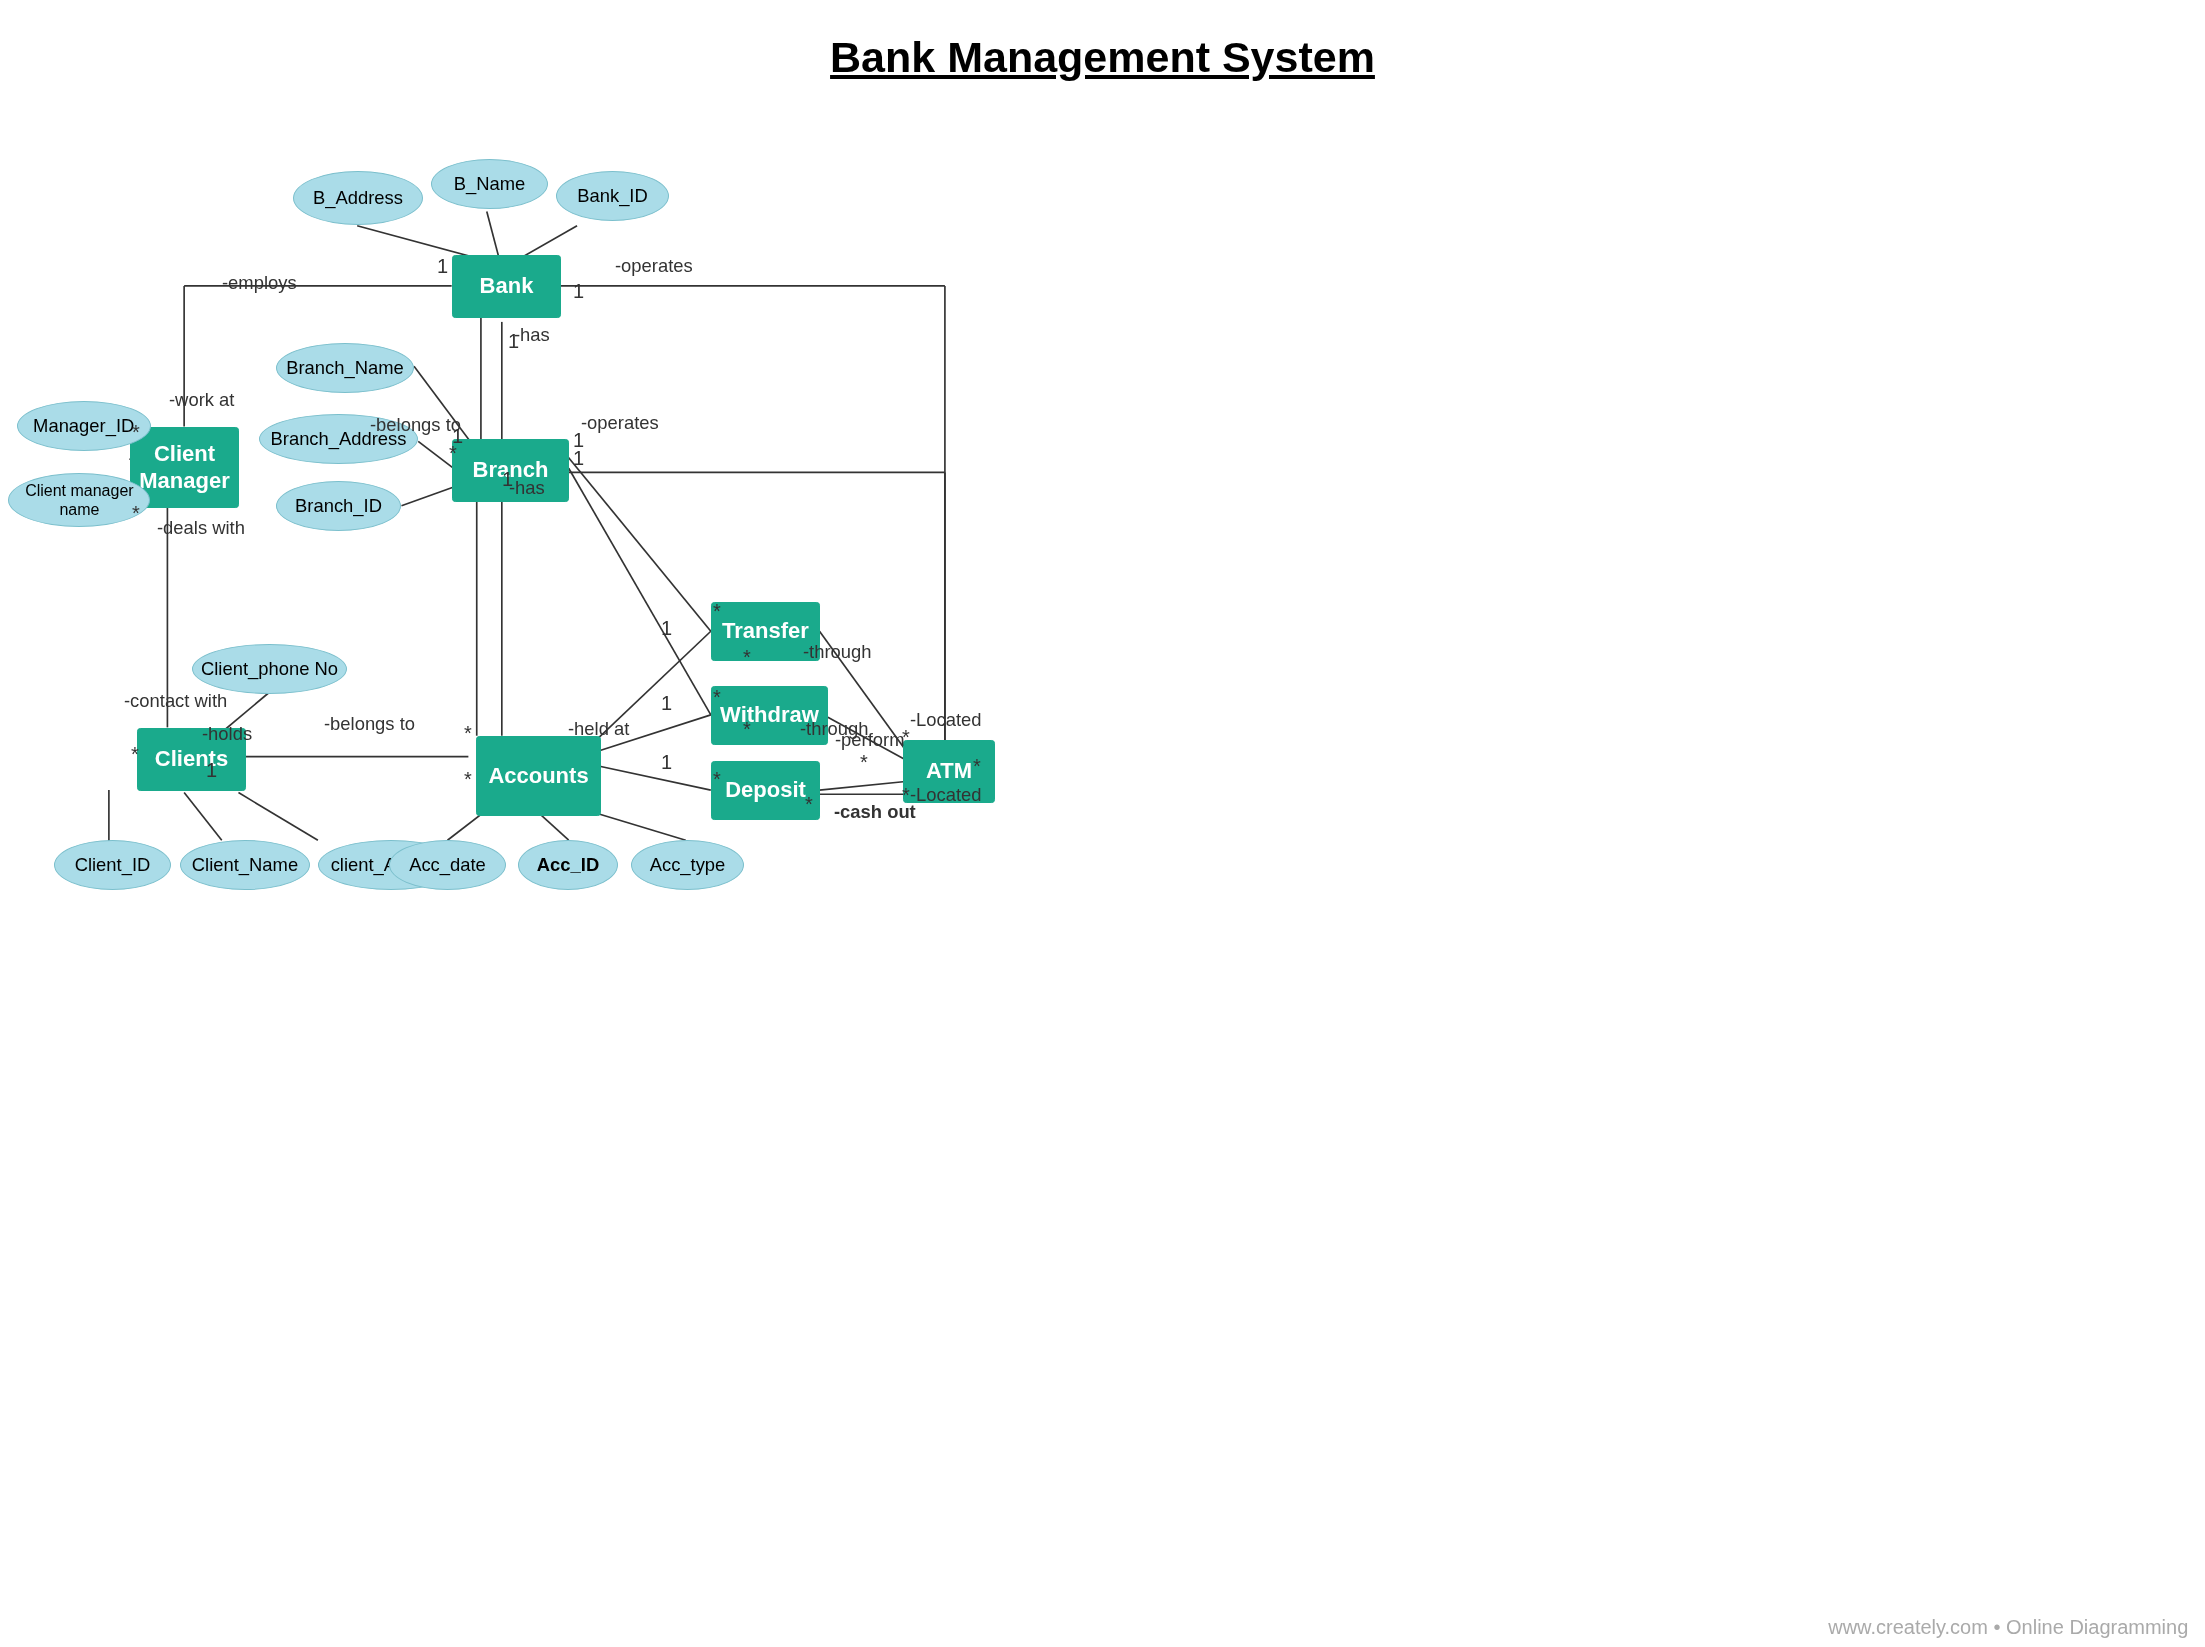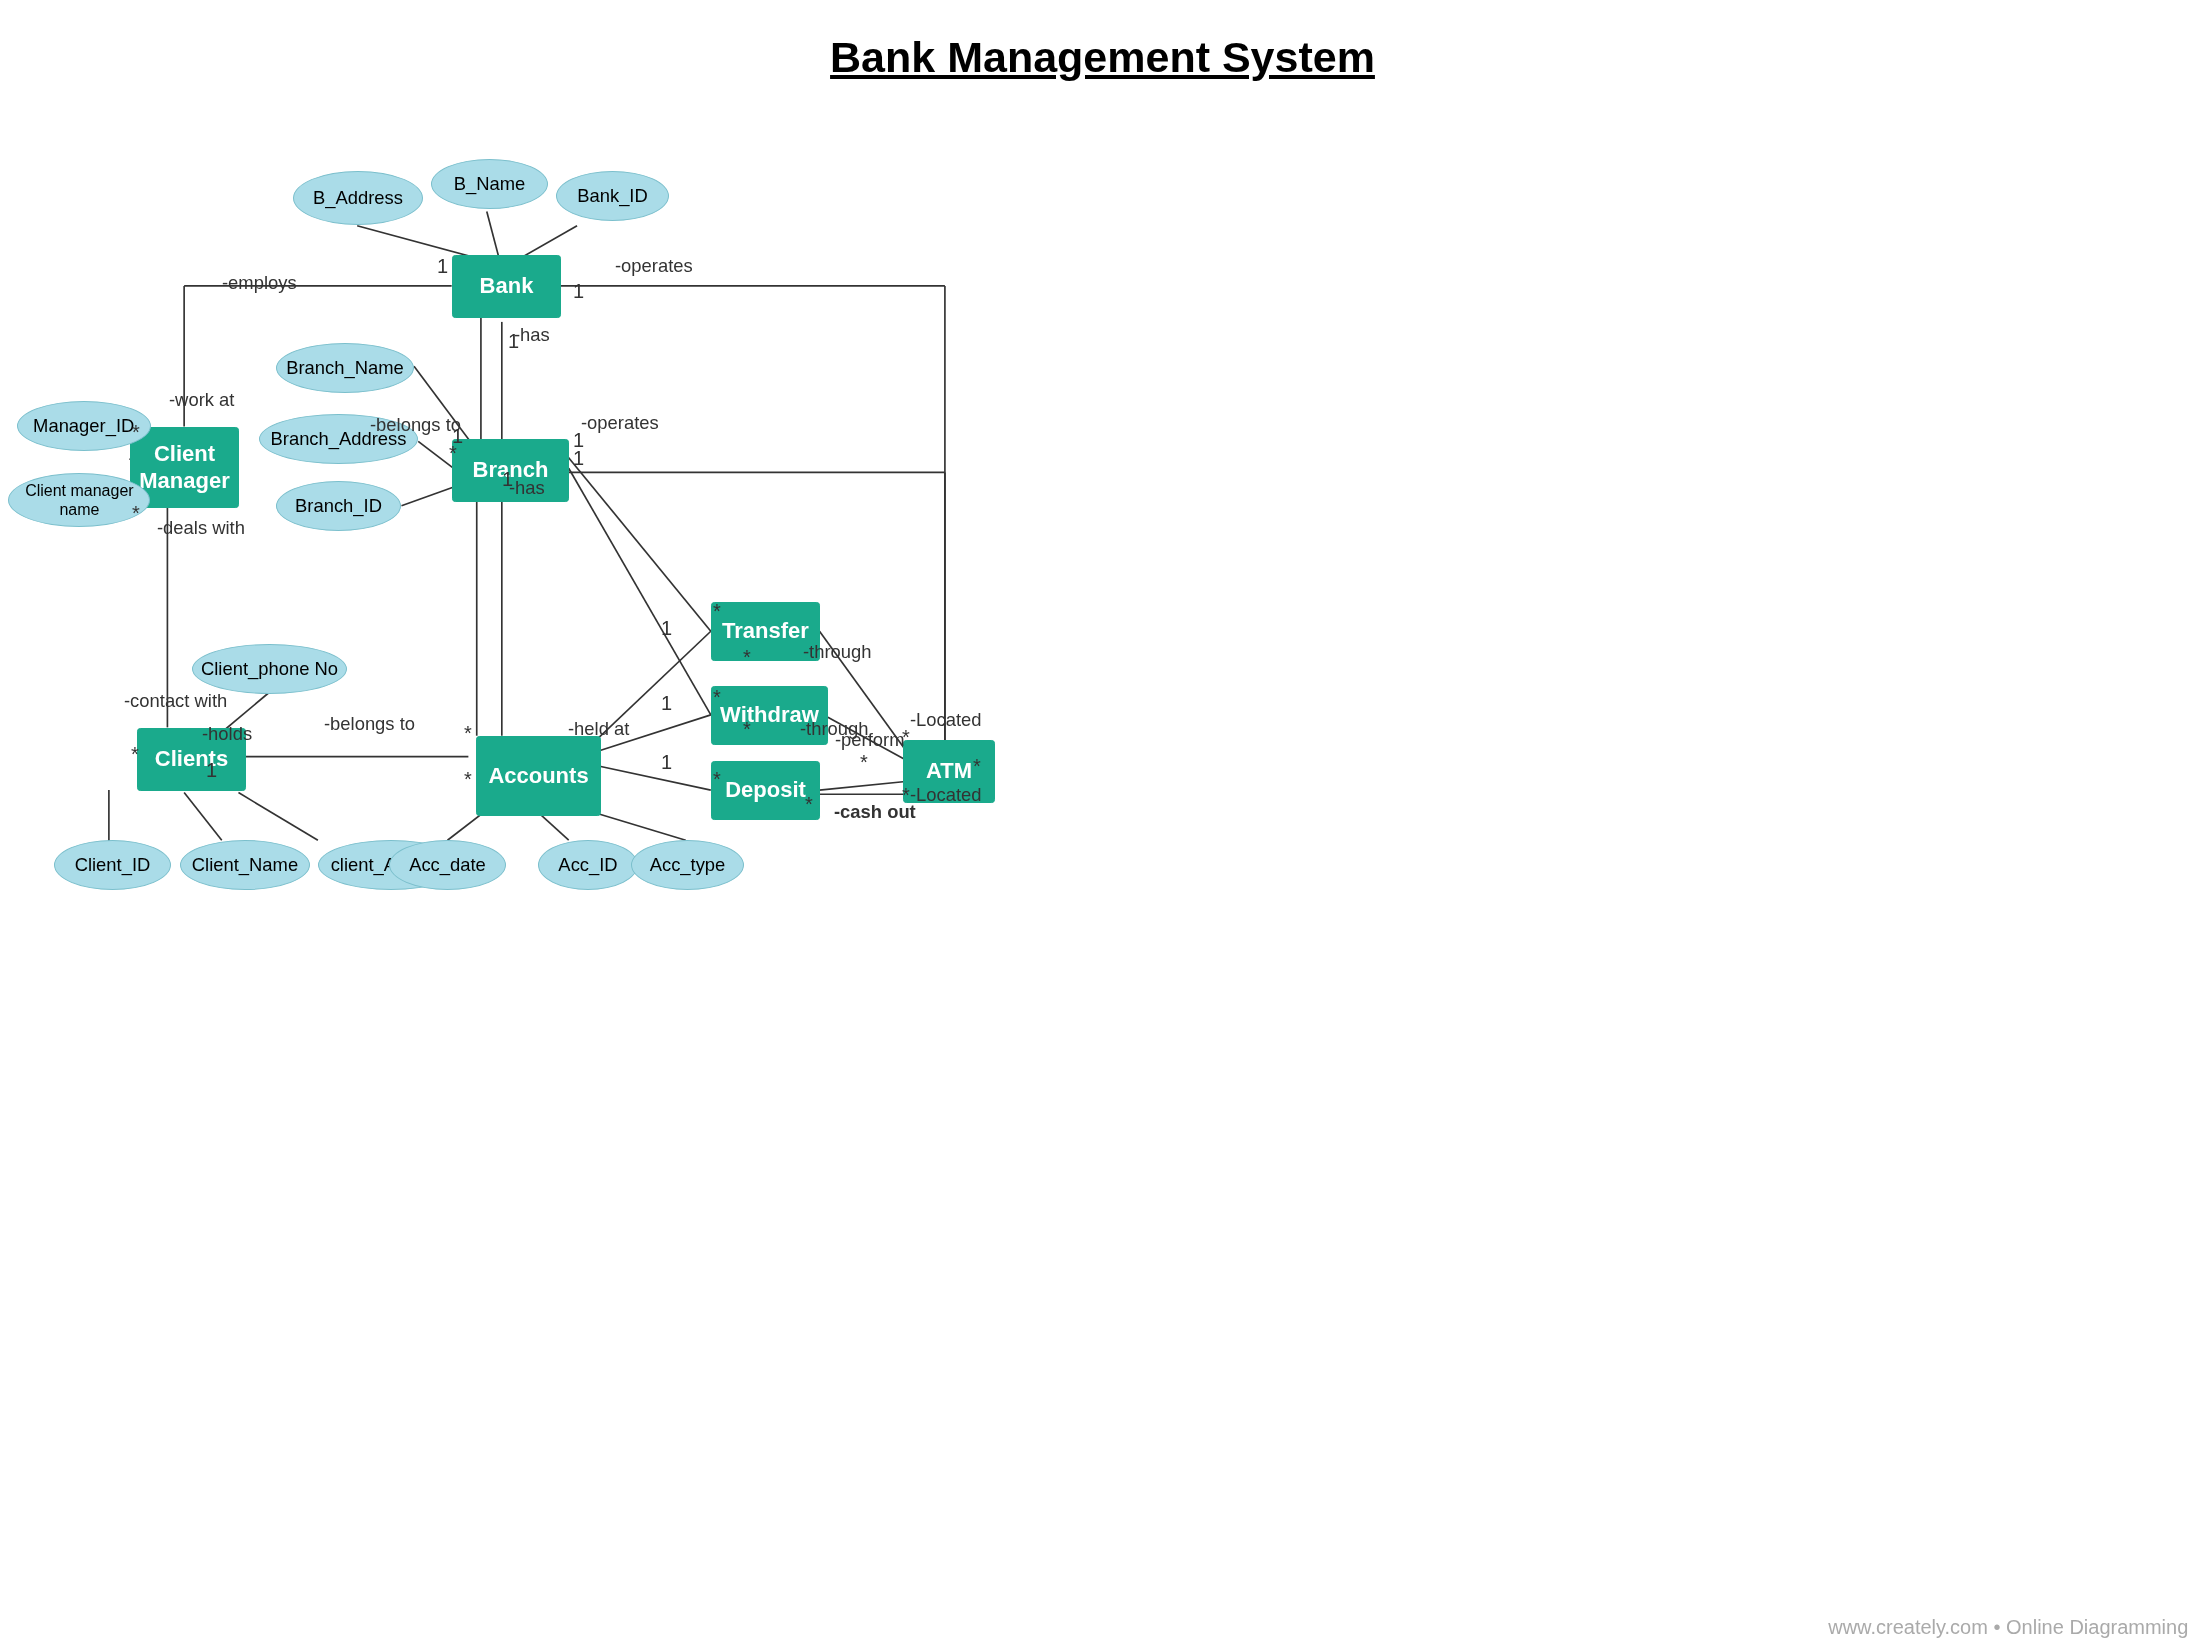--- a/index.html
+++ b/index.html
@@ -245,21 +245,21 @@
   </div>
 
   <div class="attribute" style="left:318px; top:748px; width:146px; height:50px;">
     <span>client_Address</span>
   </div>
 
   <div class="attribute" style="left:389px; top:748px; width:117px; height:50px;">
     <span>Acc_date</span>
   </div>
 
-  <div class="attribute" style="left:538px; top:748px; width:100px; height:50px;">
+  <div class="attribute" style="left:518px; top:748px; width:100px; height:50px;font-weight:bold;">
     <span>Acc_ID</span>
   </div>
 
   <div class="attribute" style="left:631px; top:748px; width:113px; height:50px;">
     <span>Acc_type</span>
   </div>
 
   <span class="rel-label" style="left:222px; top:180px;">-employs</span>
   <span class="cardinality" style="left:437px; top:163px;">1</span>
   <span class="rel-label" style="left:615px; top:163px;">-operates</span>

